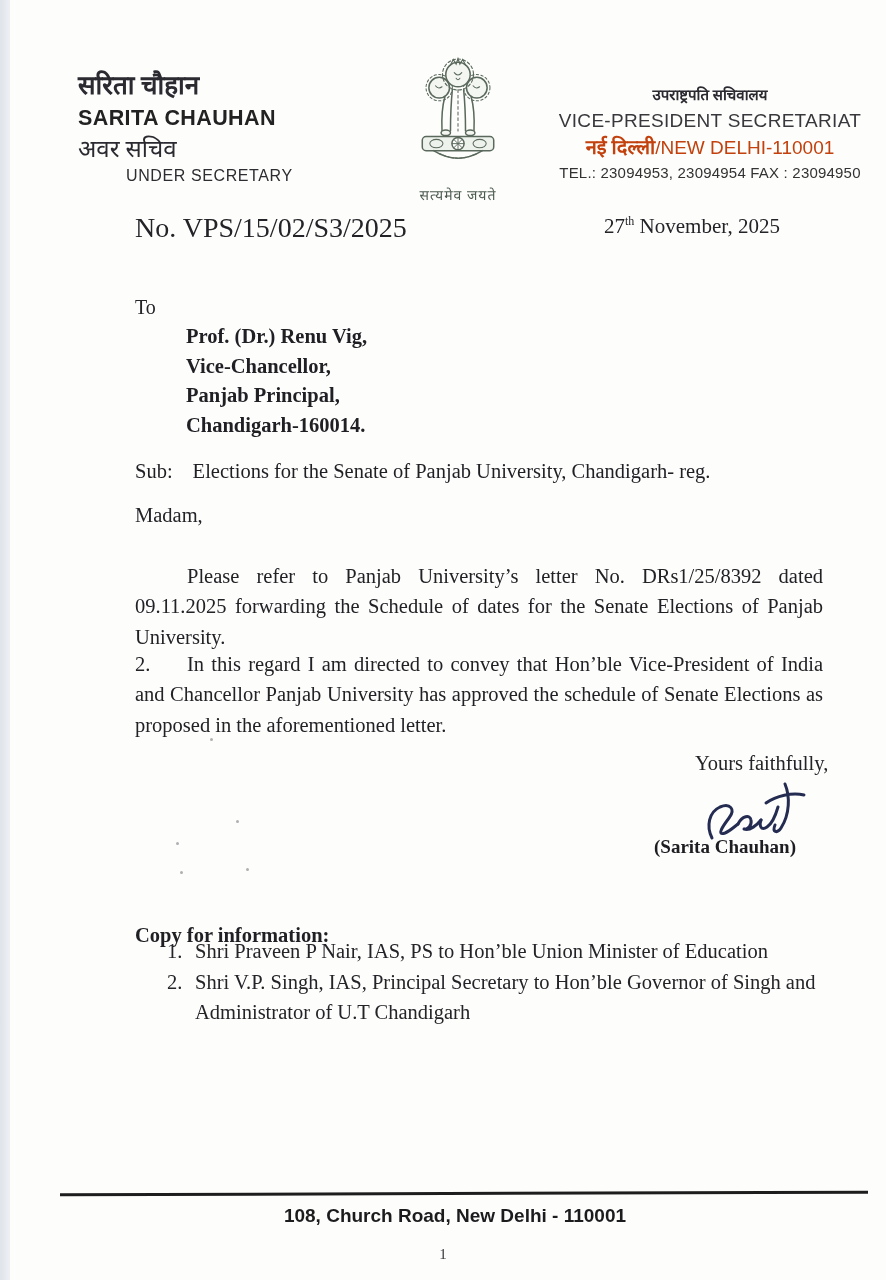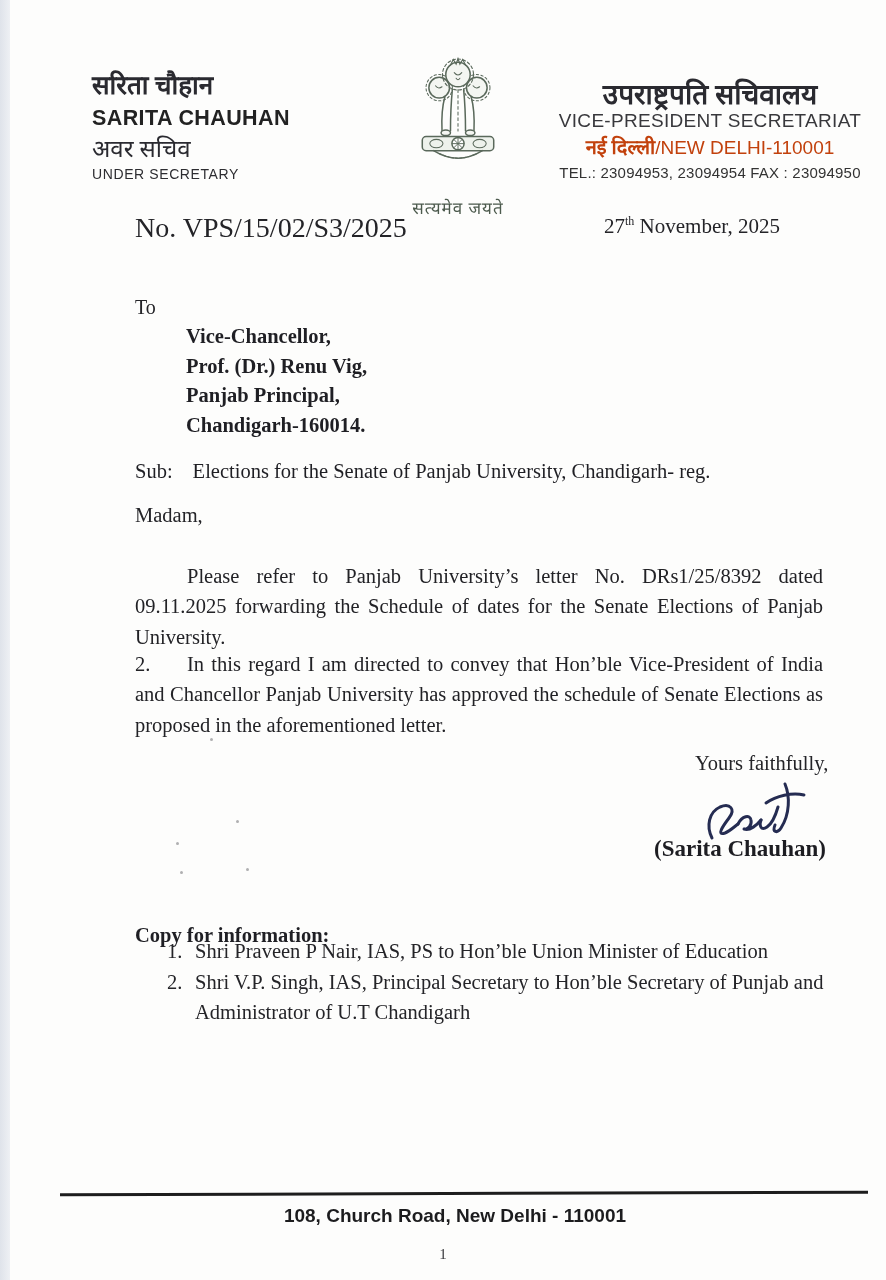--- a/index.html
+++ b/index.html
@@ -6,33 +6,33 @@
   .page{
     position:relative;width:886px;height:1280px;margin:0 auto;
     background:#fdfdfc;overflow:hidden;
     font-family:"Liberation Serif", serif;color:#242428;
   }
   .edge-strip{position:absolute;left:0;top:0;width:10px;height:1280px;
     background:linear-gradient(to right,#dfe3ea,#eef0f4);}
   .abs{position:absolute;}
 
   
-  .hdr-left{left:92px;top:70px;line-height:1.25;}
+  .hdr-left{left:78px;top:70px;line-height:1.25;}
   .hdr-left .hi-name{font-size:26px;color:#2a2a30;font-weight:600;}
   .hdr-left .en-name{font-family:"Liberation Sans",sans-serif;font-weight:bold;
     font-size:21.5px;letter-spacing:.4px;color:#222;margin-top:2px;}
   .hdr-left .hi-title{font-size:24px;color:#2a2a30;margin-top:3px;}
-  .hdr-left .en-title{font-family:"Liberation Sans",sans-serif;font-size:14px;
-    letter-spacing:.6px;color:#2d2d31;margin-top:2px;}
+  .hdr-left .en-title{font-family:"Liberation Sans",sans-serif;font-size:16px;
+    letter-spacing:.6px;color:#2d2d31;margin-top:2px;margin-left:48px;}
 
   .emblem-wrap{left:404px;top:48px;width:108px;text-align:center;}
-  .emblem-motto{font-size:17px;color:#4c5a4d;margin-top:12px;letter-spacing:1px;}
+  .emblem-motto{font-size:14px;color:#4c5a4d;margin-top:1px;letter-spacing:1px;}
 
   .hdr-right{left:536px;top:82px;width:348px;text-align:center;}
-  .hdr-right .org-hi{font-size:28px;font-weight:600;color:#2a2a30;line-height:26px;}
+  .hdr-right .org-hi{font-size:15px;font-weight:600;color:#2a2a30;line-height:26px;}
   .hdr-right .org-en{font-family:"Liberation Sans",sans-serif;font-size:19px;
     color:#38383c;letter-spacing:.3px;line-height:26px;}
   .hdr-right .city{font-size:20px;line-height:27px;color:#c2410c;}
   .hdr-right .city .hi{font-weight:700;}
   .hdr-right .city .en{font-family:"Liberation Sans",sans-serif;font-size:19px;font-weight:400;}
   .hdr-right .tel{font-family:"Liberation Sans",sans-serif;font-size:15px;
     color:#333;line-height:23px;letter-spacing:.2px;}
 
   .ref-no{left:135px;top:212px;font-size:28px;}
   .date-line{left:604px;top:214px;font-size:21px;}
@@ -47,21 +47,21 @@
   .madam{left:135px;top:504px;font-size:20.5px;}
 
   .para{left:135px;top:0;width:688px;font-size:20.5px;line-height:30.5px;
     text-align:justify;color:#222226;}
   .para1{top:540px;text-indent:52px;}
   .para2{top:628px;}
   .para-num{display:inline-block;width:52px;text-indent:0;}
 
   .closing{left:676px;top:752px;font-size:20.5px;margin-left:19px;}
   .sig-svg{left:698px;top:776px;}
-  .sig-name{left:654px;top:836px;font-size:23px;font-weight:bold;color:#1d1d22;}
+  .sig-name{left:654px;top:836px;font-size:19px;font-weight:bold;color:#1d1d22;}
 
   .copy-head{left:135px;top:900px;font-size:20.5px;font-weight:bold;color:#1f1f24;margin-top:24px;}
   .copy-list{left:167px;top:936px;width:665px;font-size:20.5px;line-height:30.5px;}
   .copy-item{display:flex;}
   .copy-item .num{width:28px;flex:0 0 28px;}
   .copy-item .txt{flex:1;}
 
   .speck{position:absolute;width:3px;height:3px;border-radius:50%;background:#8e8e92;opacity:.7;}
 
   .footer-line{left:60px;top:1192px;width:808px;height:2.5px;background:#1d1d1d;
@@ -123,22 +123,22 @@
     <div class="org-en">VICE-PRESIDENT SECRETARIAT</div>
     <div class="city"><span class="hi">नई दिल्ली</span><span class="en">/NEW DELHI-110001</span></div>
     <div class="tel">TEL.: 23094953, 23094954 FAX : 23094950</div>
   </div>
 
   <div class="abs ref-no">No. VPS/15/02/S3/2025</div>
   <div class="abs date-line"><span>27</span><sup>th</sup><span> November, 2025</span></div>
 
   <div class="abs to-label">To</div>
   <div class="abs addr">
+    <div>Prof. (Dr.) Renu Vig,</div>
     <div>Vice-Chancellor,</div>
-    <div>Prof. (Dr.) Renu Vig,</div>
     <div>Panjab Principal,</div>
     <div>Chandigarh-160014.</div>
   </div>
 
   <div class="abs sub-row">
     <span>Sub:</span><span class="sub-text">Elections for the Senate of Panjab University, Chandigarh- reg.</span>
   </div>
 
   <div class="abs madam">Madam,</div>
   <p class="abs para para1">Please refer to Panjab University’s letter No. DRs1/25/8392 dated 09.11.2025 forwarding the Schedule of dates for the Senate Elections of Panjab University.</p>
@@ -157,21 +157,21 @@
   <div class="abs sig-name">(Sarita Chauhan)</div>
 
   <div class="abs copy-head">Copy for information:</div>
   <div class="abs copy-list">
     <div class="copy-item">
       <span class="num">1.</span>
       <span class="txt">Shri Praveen P Nair, IAS, PS to Hon’ble Union Minister of Education</span>
     </div>
     <div class="copy-item">
       <span class="num">2.</span>
-      <span class="txt">Shri V.P. Singh, IAS, Principal Secretary to Hon’ble Secretary of Punjab and Administrator of U.T Chandigarh</span>
+      <span class="txt">Shri V.P. Singh, IAS, Principal Secretary to Hon’ble Governor of Singh and Administrator of U.T Chandigarh</span>
     </div>
   </div>
 
   <div class="speck" style="left:210px;top:738px;"></div>
   <div class="speck" style="left:236px;top:820px;"></div>
   <div class="speck" style="left:176px;top:842px;"></div>
   <div class="speck" style="left:246px;top:868px;"></div>
   <div class="speck" style="left:180px;top:871px;"></div>
 
   <div class="abs footer-line"></div>

